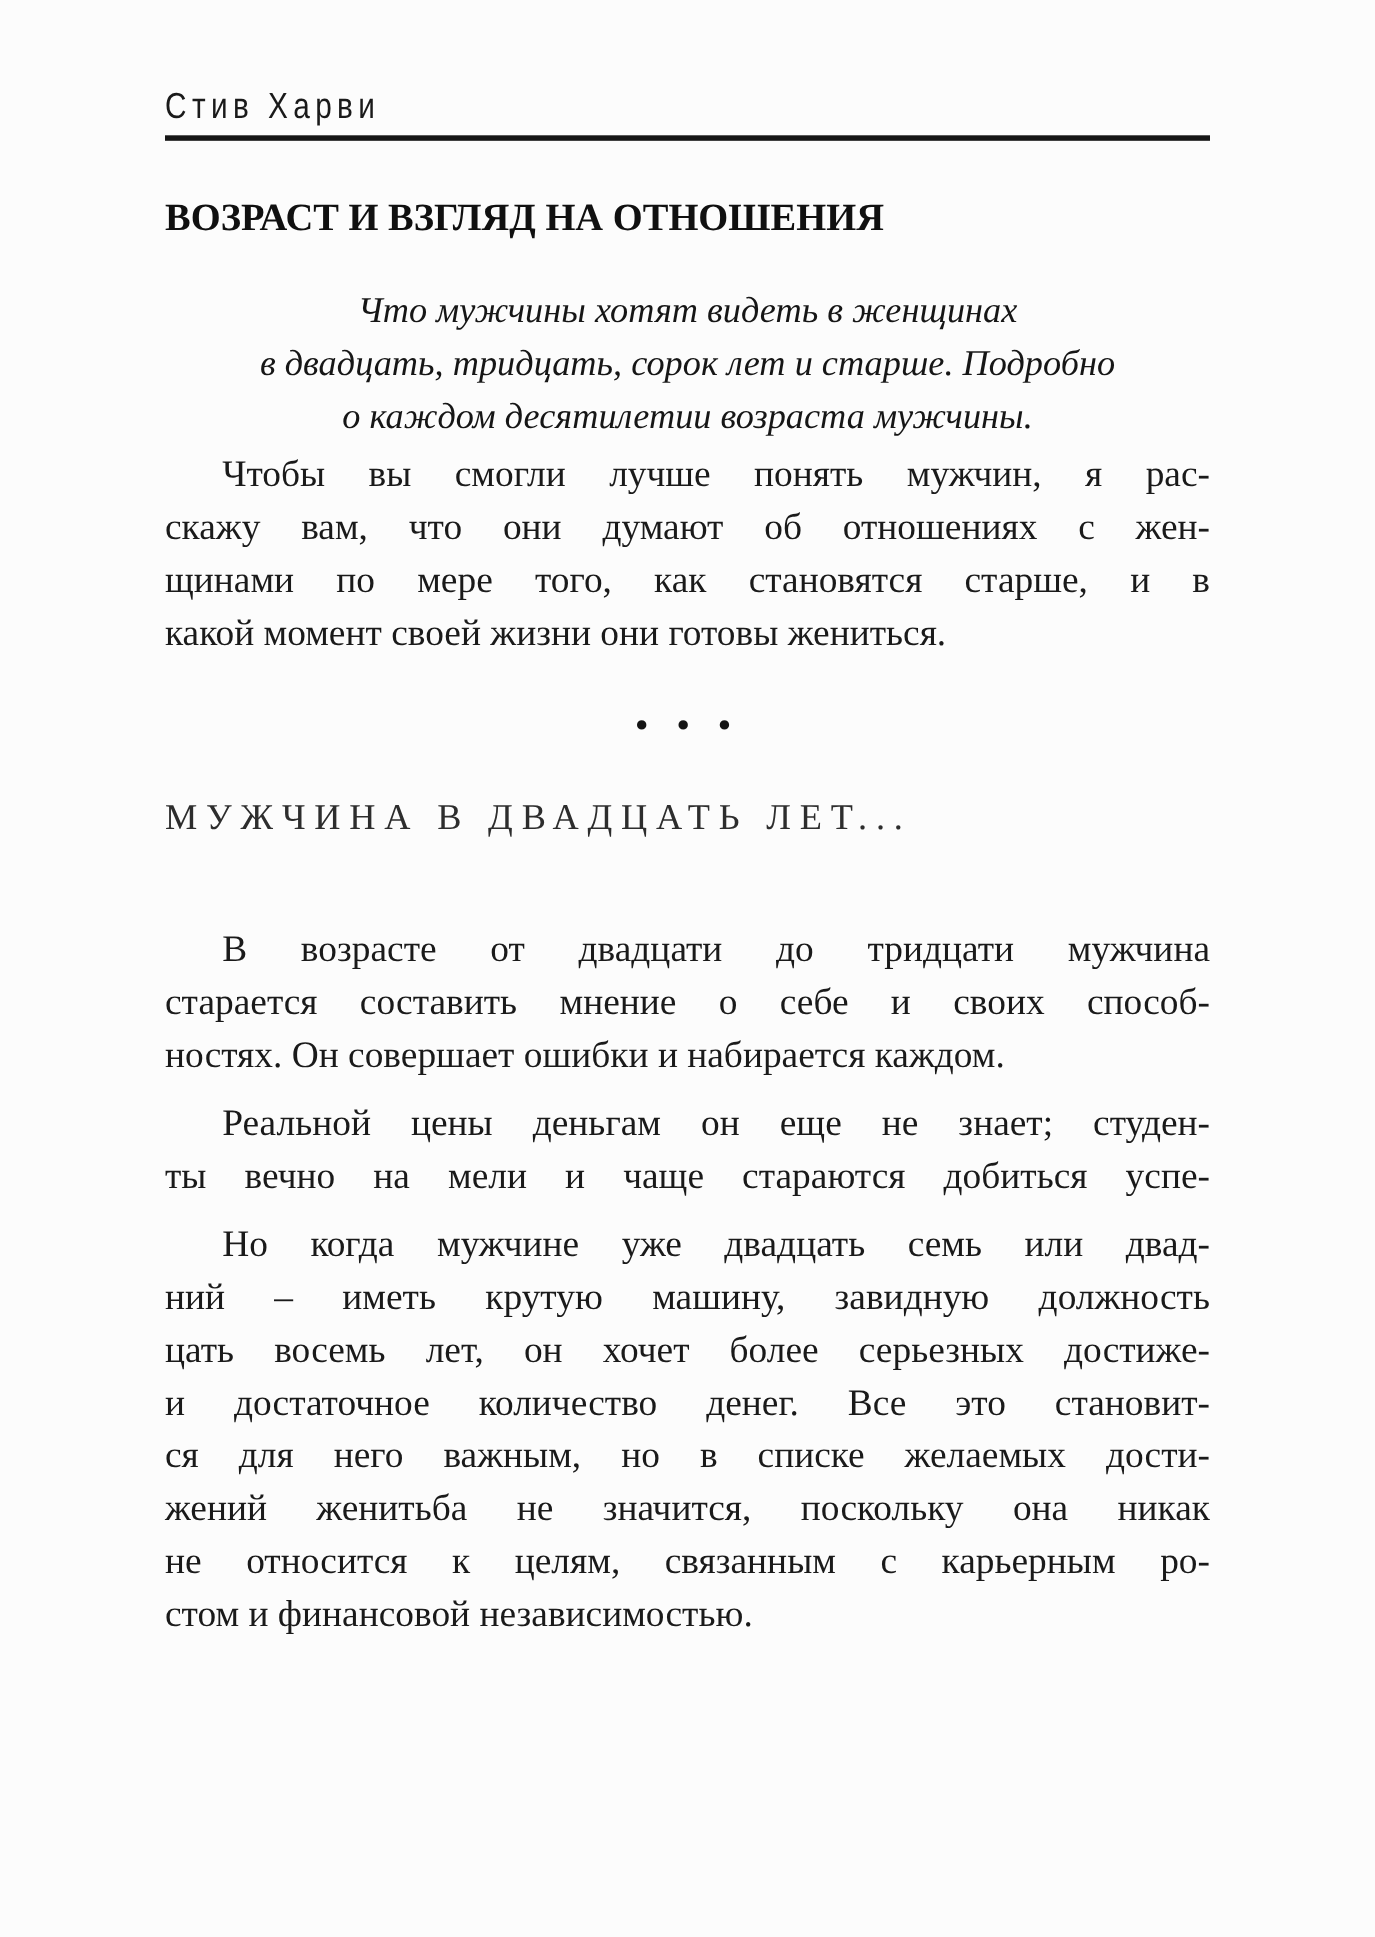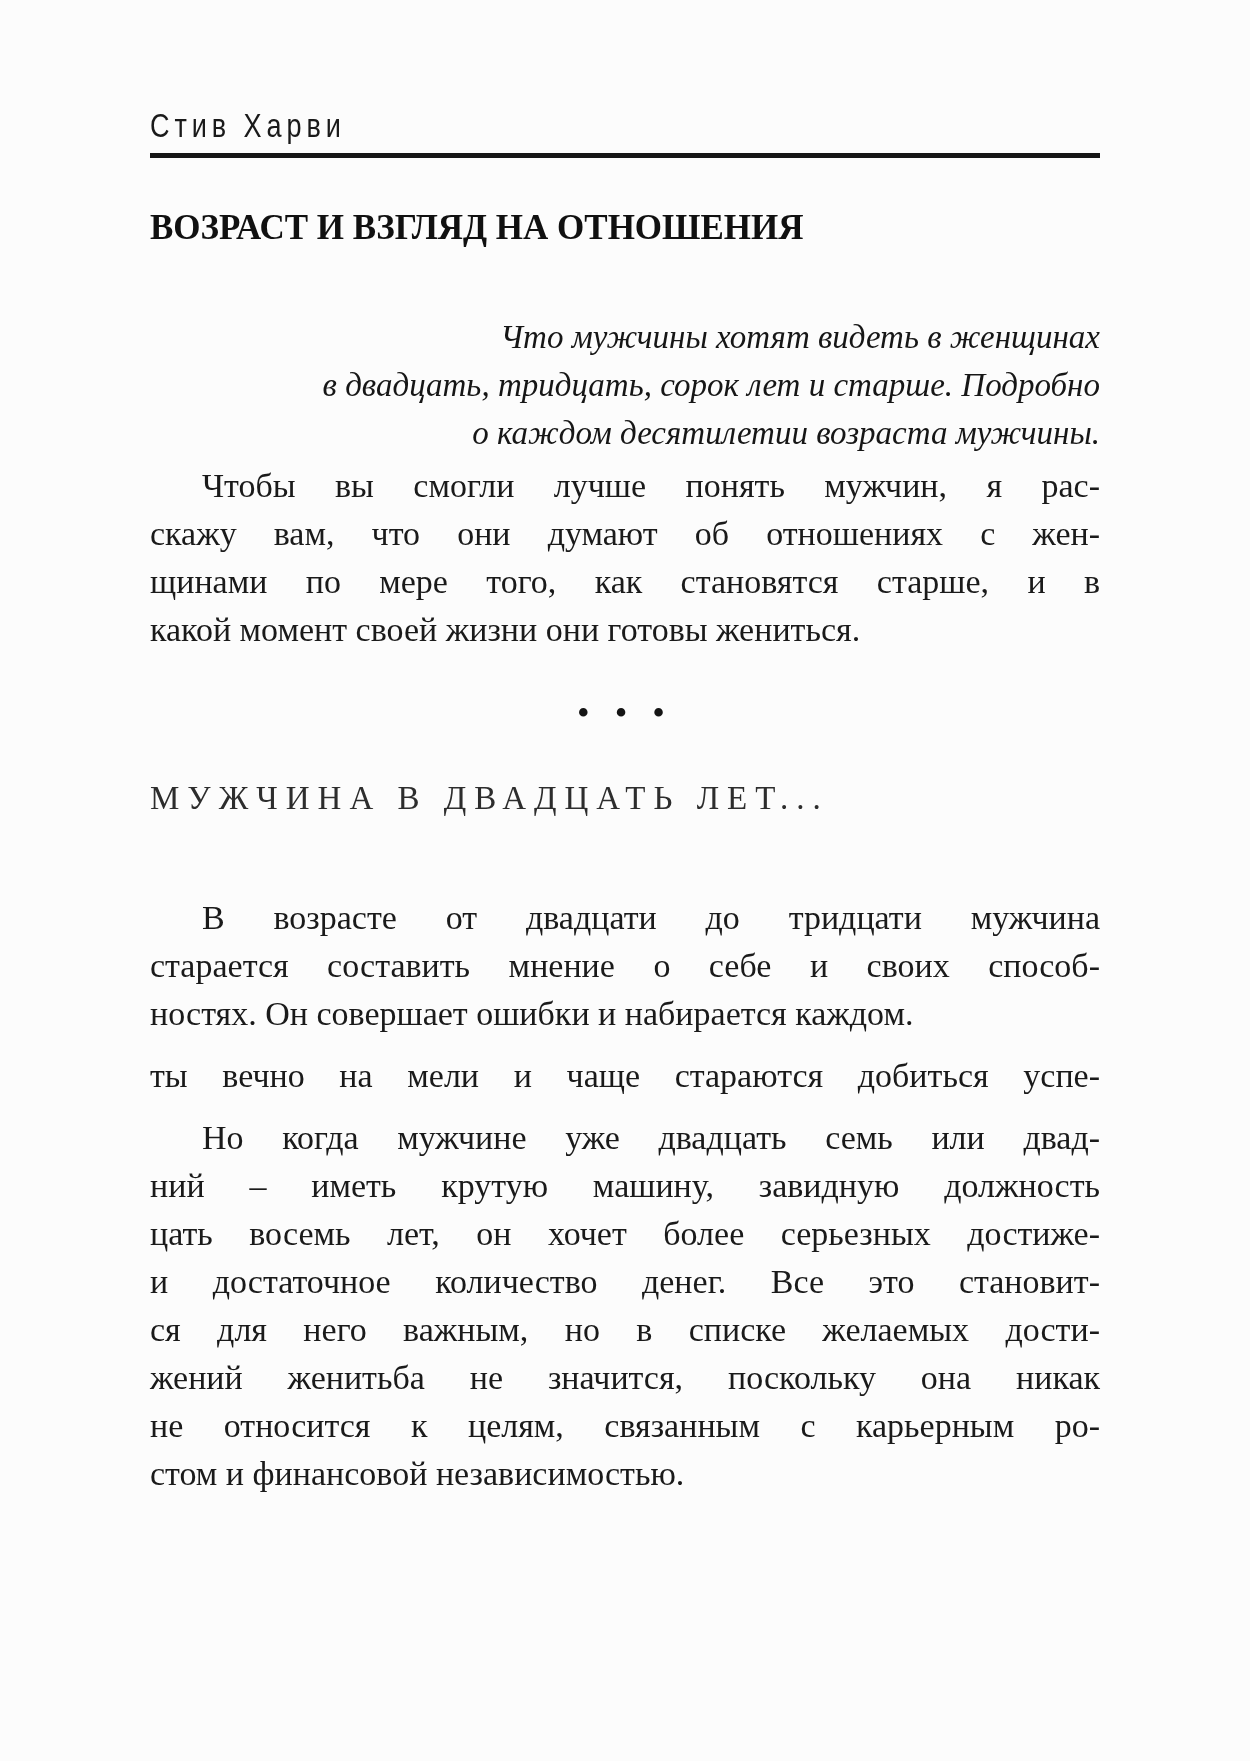--- a/index.html
+++ b/index.html
@@ -6,21 +6,21 @@
   html, body { width: 1250px; height: 1761px; }
   body {
     background: var(--color-background, #fcfcfc);
     color: var(--color-text, #1a1a1a);
     font-family: "Liberation Serif", serif;
     overflow: hidden;
   }
   .page {
     width: 1250px;
     height: 1761px;
-    padding: 108px 150px 0 150px;
+    padding: 78px 150px 0 150px;
   }
   
   .author {
     font-family: "Liberation Sans", sans-serif;
     font-size: 33px;
     line-height: 36px;
     letter-spacing: 6px;
     white-space: nowrap;
     transform: scaleX(0.82);
     transform-origin: left bottom;
@@ -35,22 +35,22 @@
   .title {
     margin-top: 49px;
     font-size: 35px;
     line-height: 42px;
     font-weight: bold;
     text-align: left;
     color: #101010;
   }
   
   .subtitle {
-    margin-top: 64px;
-    text-align: right;
+    margin-top: 40px;
+    text-align: center;
     font-style: italic;
     font-size: 33px;
     line-height: 48px;
     color: #161616;
   }
   
   .intro { margin-top: 5px; }
   .bodytext { margin-top: 74px; }
   .paragraph { margin-bottom: 14px; }
   .jline {
@@ -112,20 +112,21 @@
 
     <h2 class="heading">МУЖЧИНА В ДВАДЦАТЬ ЛЕТ...</h2>
 
     <div class="bodytext">
         <div class="paragraph">
           <div class="jline first">В возрасте от двадцати до тридцати мужчина</div>
           <div class="jline">старается составить мнение о себе и своих способ-</div>
           <div class="jline plast">ностях. Он совершает ошибки и набирается каждом.</div>
         </div>
         <div class="paragraph">
+          <div class="jline first">Реальной цены деньгам он еще не знает; студен-</div>
           <div class="jline">ты вечно на мели и чаще стараются добиться успе-</div>
         </div>
         <div class="paragraph">
           <div class="jline first">Но когда мужчине уже двадцать семь или двад-</div>
           <div class="jline">ний – иметь крутую машину, завидную должность</div>
           <div class="jline">цать восемь лет, он хочет более серьезных достиже-</div>
           <div class="jline">и достаточное количество денег. Все это становит-</div>
           <div class="jline">ся для него важным, но в списке желаемых дости-</div>
           <div class="jline">жений женитьба не значится, поскольку она никак</div>
           <div class="jline">не относится к целям, связанным с карьерным ро-</div>

